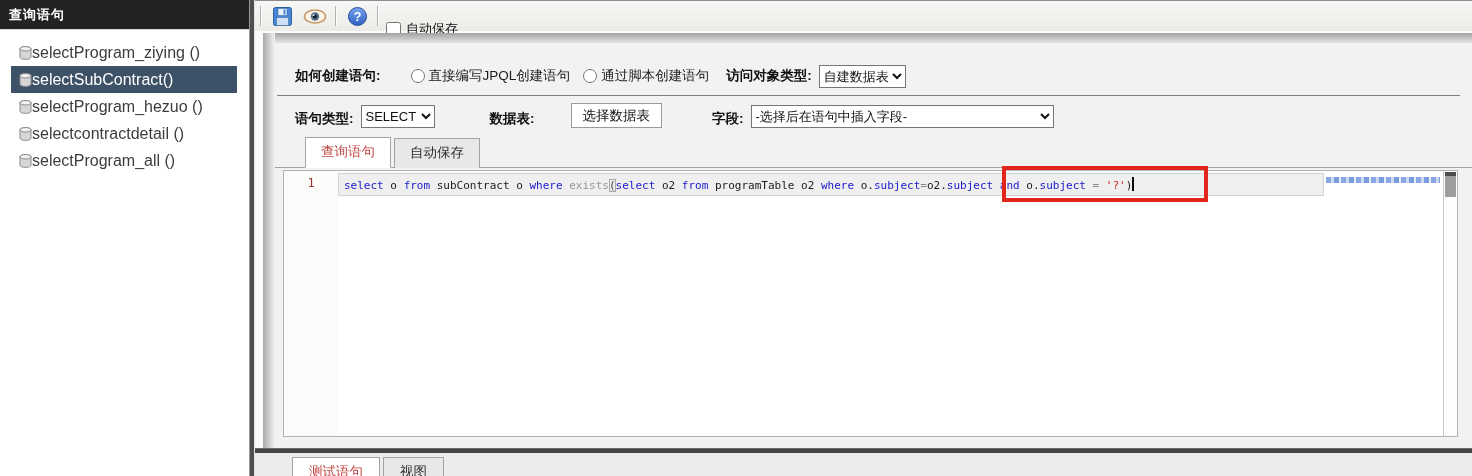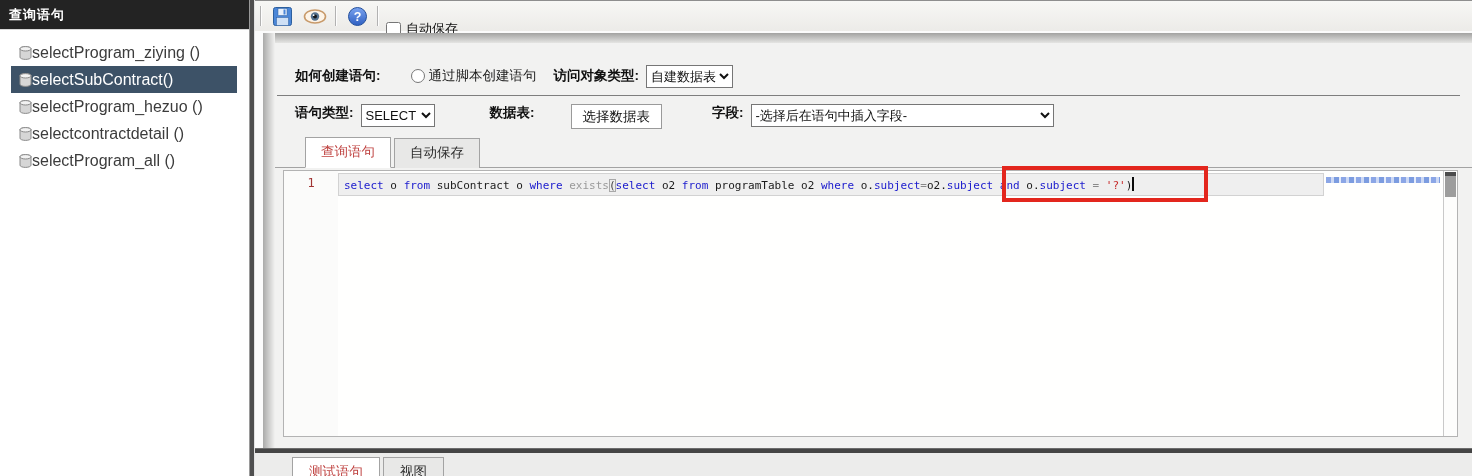--- a/index.html
+++ b/index.html
@@ -33,21 +33,21 @@
   .autosave input { width:15px; height:15px; }
 
   
   .main-panel { position:absolute; left:8px; top:33px; right:0; height:415px; background:#f2f2f1; }
   .main-panel::before { content:""; position:absolute; left:0; top:0; right:0; height:10px;
                         background:linear-gradient(#a2a2a1,#e5e5e3); }
   .main-panel::after  { content:""; position:absolute; left:0; top:0; bottom:0; width:12px;
                         background:linear-gradient(90deg,#aaaaa9,#f2f2f1); }
 
   .row1 { margin:32px 0 0 32px; height:22px; display:flex; align-items:center; font-size:13px; position:relative; z-index:1; }
-  .row2 { margin:8px 0 0 32px;  height:24px; display:flex; align-items:flex-start; font-size:13px; position:relative; z-index:1; }
+  .row2 { margin:8px 0 0 32px;  height:24px; display:flex; align-items:flex-end; font-size:13px; position:relative; z-index:1; }
   .flabel { font-weight:bold; color:#101010; font-size:13.5px; }
   .divider { margin:8px 12px 0 14px; border-bottom:1px solid #7e7e7e; }
   .radio-opt { display:flex; align-items:center; gap:4px; font-size:13.5px; color:#1c1c1c; }
   .radio-opt input { width:14px; height:14px; }
   select { font-size:13px; height:23px; border:1px solid #767676; background:#fff; color:#111;
            font-family:"Liberation Sans","DejaVu Sans",sans-serif; }
   .btn { height:25px; padding:0 11px; font-size:13.5px; background:#fff; border:1px solid #9a9a9a;
          color:#111; cursor:pointer; }
 
   
@@ -192,20 +192,24 @@
       <label class="autosave">
         <input type="checkbox" style="">
         <span>自动保存</span>
       </label>
     </div>
 
     <div class="main-panel">
 
       <div class="row1">
         <span class="flabel" style="margin-right:30px;">如何创建语句:</span>
+        <label class="radio-opt" style="margin-right:13px;">
+          <input type="radio" name="create-mode" style="">
+          <span>直接编写JPQL创建语句</span>
+        </label>
         <label class="radio-opt" style="margin-right:17px;">
           <input type="radio" name="create-mode" style="">
           <span>通过脚本创建语句</span>
         </label>
         <span class="flabel" style="margin-right:7px;">访问对象类型:</span>
         <select>
           <option>自建数据表</option>
         </select>
       </div>
 

